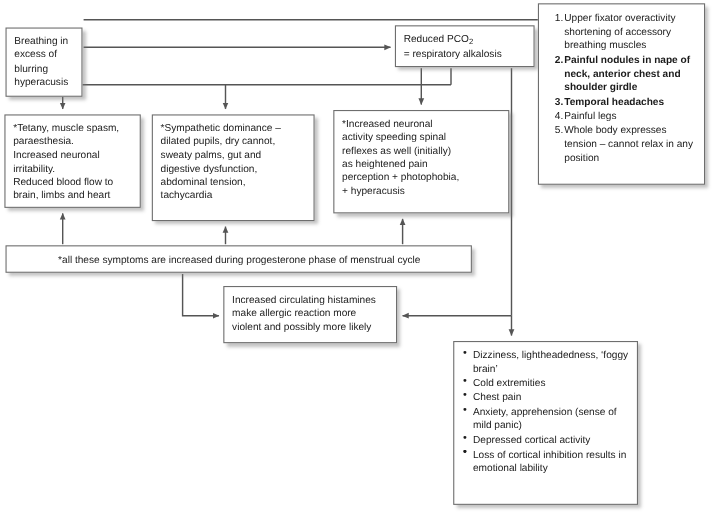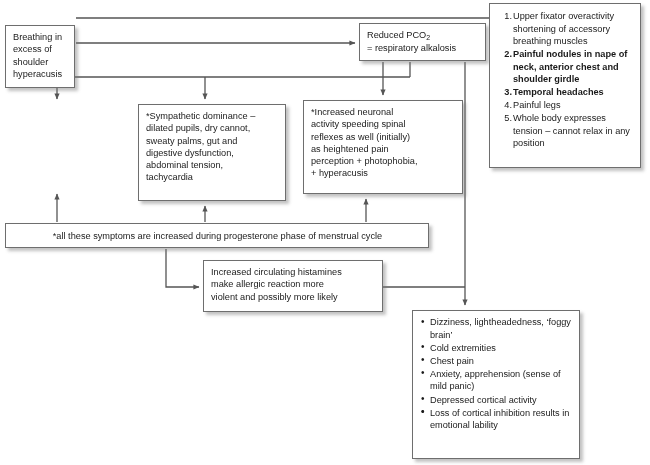--- a/index.html
+++ b/index.html
@@ -25,21 +25,21 @@
   .box p{margin:0;}
 
   
   #box-breathing{left:5px;top:25px;width:70px;height:63px;}
   #box-pco2{left:359px;top:23px;width:127px;height:38px;}
   #box-numbered{left:489px;top:3px;width:152px;height:165px;padding:6px 6px 6px 4px;}
   #box-tetany{left:4px;top:104px;width:124px;height:85px;}
   #box-sympathetic{left:138px;top:104px;width:148px;height:97px;}
   #box-neuronal{left:303px;top:100px;width:160px;height:94px;}
   #box-band{left:5px;top:223px;width:424px;height:25px;padding-top:6px;}
-  #box-histamine{left:203px;top:260px;width:180px;height:52px;}
+  #box-histamine{left:203px;top:260px;width:158px;height:52px;}
   #box-bullets{left:412px;top:310px;width:168px;height:149px;padding:5px 6px 5px 4px;}
 
   #box-band p{text-align:center;}
 
   
   ol.numlist{
     margin:0;padding:0;list-style:none;
     font-size:9.2px;line-height:12.5px;
   }
   ol.numlist li{
@@ -101,21 +101,21 @@
       <path d="M205,222 L205,206" marker-end="url(#ah)"></path>
       <path d="M366,222 L366,199" marker-end="url(#ah)"></path>
 
       <path d="M166,249 L166,287 L199,287" marker-end="url(#ah)"></path>
     </g>
   </svg>
 
   <div class="box" id="box-breathing">
     <p>Breathing in</p>
     <p>excess of</p>
-    <p>shoulder</p>
+    <p>blurring</p>
     <p>hyperacusis</p>
   </div>
 
   <div class="box" id="box-pco2">
     <p><span>Reduced PCO</span><sub>2</sub></p>
     <p>= respiratory alkalosis</p>
   </div>
 
   <div class="box" id="box-numbered">
     <ol class="numlist">
@@ -135,20 +135,28 @@
         <span class="num">4.</span>
         <span>Painful legs</span>
       </li>
       <li>
         <span class="num">5.</span>
         <span>Whole body expresses tension – cannot relax in any position</span>
       </li>
     </ol>
   </div>
 
+  <div class="box" id="box-tetany">
+    <p>*Tetany, muscle spasm,</p>
+    <p>paraesthesia.</p>
+    <p>Increased neuronal</p>
+    <p>irritability.</p>
+    <p>Reduced blood flow to</p>
+    <p>brain, limbs and heart</p>
+  </div>
 
   <div class="box" id="box-sympathetic">
     <p>*Sympathetic dominance –</p>
     <p>dilated pupils, dry cannot,</p>
     <p>sweaty palms, gut and</p>
     <p>digestive dysfunction,</p>
     <p>abdominal tension,</p>
     <p>tachycardia</p>
   </div>
 

